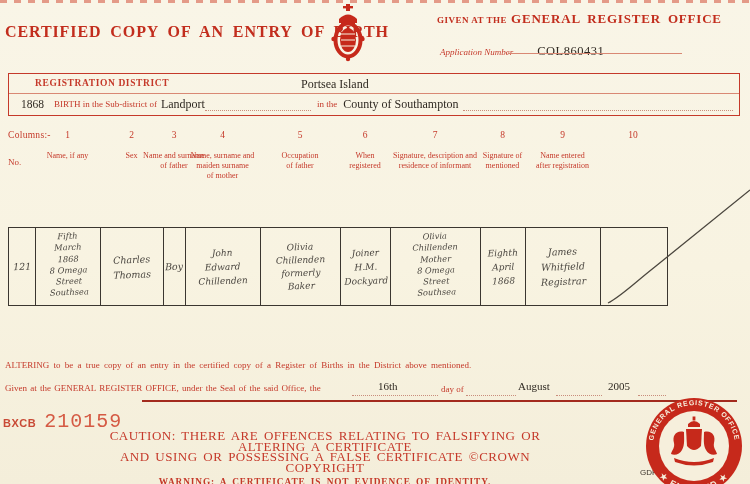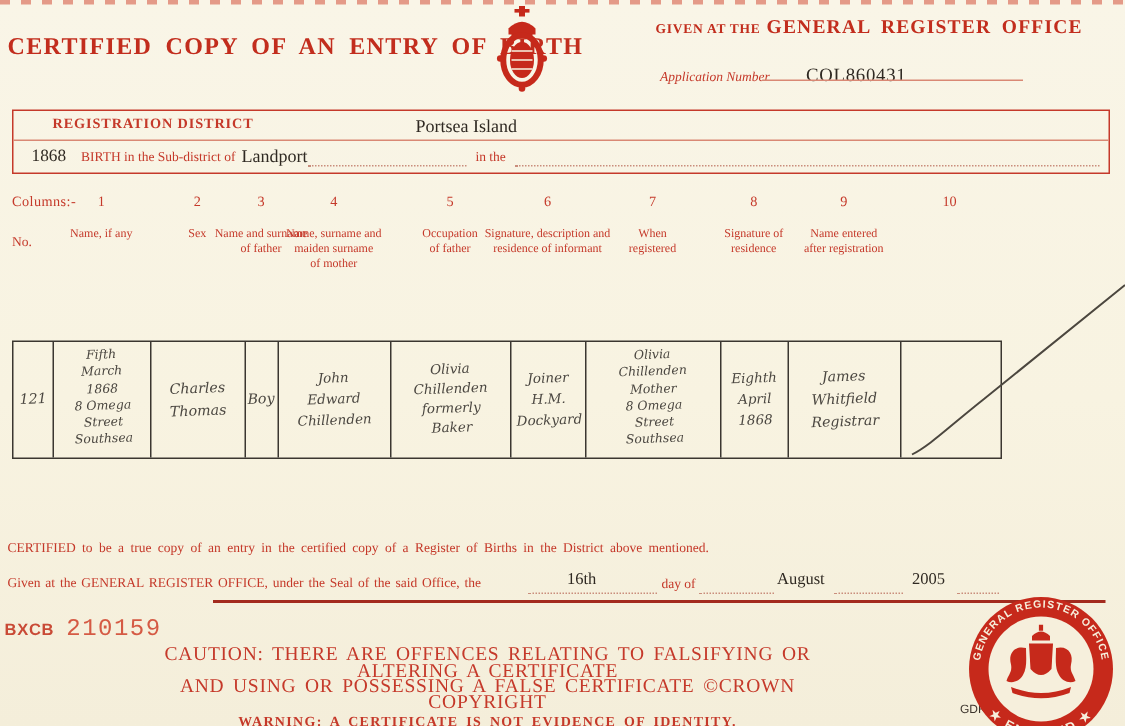--- a/index.html
+++ b/index.html
@@ -16,21 +16,21 @@
   .given-prefix{font-size:9px;letter-spacing:.5px;}
   .gro{font-size:13px;letter-spacing:.8px;word-spacing:3px;}
   .app-line{left:440px;top:41px;white-space:nowrap;}
   .app-label{font-size:9px;font-style:italic;color:#c5392a;}
   .app-no{font-size:12.5px;color:#2f2922;margin-left:20px;letter-spacing:.5px;}
   .app-underline{left:508px;top:53px;width:174px;height:1px;background:#d98874;}
 
   .district-box{left:8px;top:73px;width:730px;height:41px;border:1.5px solid #c5392a;}
   .db-row1{position:relative;height:19px;border-bottom:1px solid #d98874;}
   .db-label{position:absolute;left:26px;top:4px;font-size:9.5px;font-weight:bold;letter-spacing:.6px;color:#c5392a;}
-  .db-name{position:absolute;left:268px;top:3px;font-size:12px;color:#2f2922;}
+  .db-name{position:absolute;left:292px;top:3px;font-size:12px;color:#2f2922;}
   .db-row2{position:relative;height:20px;display:flex;align-items:center;padding:0 6px;}
   .db-year{font-size:11.5px;margin-left:6px;}
   .db-birth{font-size:9px;color:#c5392a;margin-left:10px;white-space:nowrap;}
   .db-sub{font-size:12px;margin-left:4px;white-space:nowrap;}
   .leader{border-bottom:1px dotted #c98d7c;height:12px;}
   .l1{flex:0 0 106px;} .l2{flex:1;}
   .db-inthe{font-size:9px;color:#c5392a;margin:0 6px;white-space:nowrap;}
   .db-county{font-size:12px;white-space:nowrap;margin-right:4px;}
 
   .grid{display:grid;grid-template-columns:27px 65px 63px 22px 75px 80px 50px 90px 45px 75px 66px;}
@@ -59,21 +59,21 @@
   .givenat{left:5px;top:383px;font-size:9px;word-spacing:1px;color:#c5392a;white-space:nowrap;}
   .f-day{left:378px;top:380px;font-size:11px;}
   .f-dayof{left:441px;top:384px;font-size:9px;color:#c5392a;}
   .f-month{left:518px;top:380px;font-size:11px;}
   .f-year{left:608px;top:380px;font-size:11px;}
   .dotseg{top:394px;height:1px;border-bottom:1px dotted #c98d7c;}
   .redrule{left:142px;top:400px;width:595px;height:2.4px;background:#a32b1e;}
 
   .serial{left:3px;top:410px;display:flex;align-items:baseline;}
   .serial-prefix{font-family:"Liberation Sans",sans-serif;font-weight:bold;font-size:11px;color:#c94a36;letter-spacing:.5px;}
-  .serial-number{font-family:"Liberation Mono",monospace;font-size:16px;color:#d55a44;margin-left:8px;letter-spacing:1px;}
+  .serial-number{font-family:"Liberation Mono",monospace;font-size:20px;color:#d55a44;margin-left:8px;letter-spacing:1px;}
 
   .caution{left:105px;top:431px;width:440px;text-align:center;color:#c5392a;}
   .caution-line{font-size:13px;line-height:10.5px;letter-spacing:.5px;word-spacing:2px;}
   .warning-line{font-size:9.3px;font-weight:bold;letter-spacing:.9px;word-spacing:2px;margin-top:4px;}
   .gdk{left:640px;top:468px;font-family:"Liberation Sans",sans-serif;font-size:8px;color:#3c342c;}
   svg{display:block;}
 </style>
 </head>
 <body>
 
@@ -115,20 +115,21 @@
     <div class="db-row1">
       <span class="db-label">REGISTRATION DISTRICT</span>
       <span class="db-name">Portsea Island</span>
     </div>
     <div class="db-row2">
       <span class="db-year">1868</span>
       <span class="db-birth">BIRTH in the Sub-district of</span>
       <span class="db-sub">Landport</span>
       <span class="leader l1"></span>
       <span class="db-inthe">in the</span>
+      <span class="db-county">County of Southampton</span>
       <span class="leader l2"></span>
     </div>
   </div>
 
   <div class="abs colshead">
     <div class="grid num-row">
       <div class="cols-word">Columns:-</div>
       <div>1</div>
       <div>2</div>
       <div>3</div>
@@ -155,30 +156,30 @@
       <div>
           <span class="lbl">Name, surname and
 maiden surname
 of mother</span>
         </div>
       <div>
           <span class="lbl">Occupation
 of father</span>
         </div>
       <div>
+          <span class="lbl">When
+registered</span>
+        </div>
+      <div>
           <span class="lbl">Signature, description and
 residence of informant</span>
         </div>
       <div>
-          <span class="lbl">When
-registered</span>
-        </div>
-      <div>
           <span class="lbl">Signature of
-residence</span>
+mentioned</span>
         </div>
       <div>
           <span class="lbl">Name entered
 after registration</span>
         </div>
     </div>
   </div>
 
   <div class="abs grid entry-table">
     <div class="cell">
@@ -234,21 +235,21 @@
       </div>
     <div class="cell">
         <span class="hand h1"></span>
       </div>
   </div>
 
   <svg class="abs" style="left:598px;top:183px" width="152" height="125" viewBox="0 0 152 125">
     <path d="M10 120 C 22 114, 34 102, 58 83 C 90 57, 122 31, 152 7" stroke="#4c473f" stroke-width="1.3" fill="none"></path>
   </svg>
 
-  <div class="abs certified">CERTIFIED to be a true copy of an entry in the certified copy of a Register of Births in the District above mentioned.</div>
+  <div class="abs certified">ALTERING to be a true copy of an entry in the certified copy of a Register of Births in the District above mentioned.</div>
   <div class="abs givenat">Given at the GENERAL REGISTER OFFICE, under the Seal of the said Office, the</div>
   <div class="abs f-day">16th</div>
   <div class="abs f-dayof">day of</div>
   <div class="abs f-month">August</div>
   <div class="abs f-year">2005</div>
   <div class="abs dotseg" style="left:352px;width:86px"></div>
   <div class="abs dotseg" style="left:466px;width:50px"></div>
   <div class="abs dotseg" style="left:556px;width:46px"></div>
   <div class="abs dotseg" style="left:638px;width:28px"></div>
 

